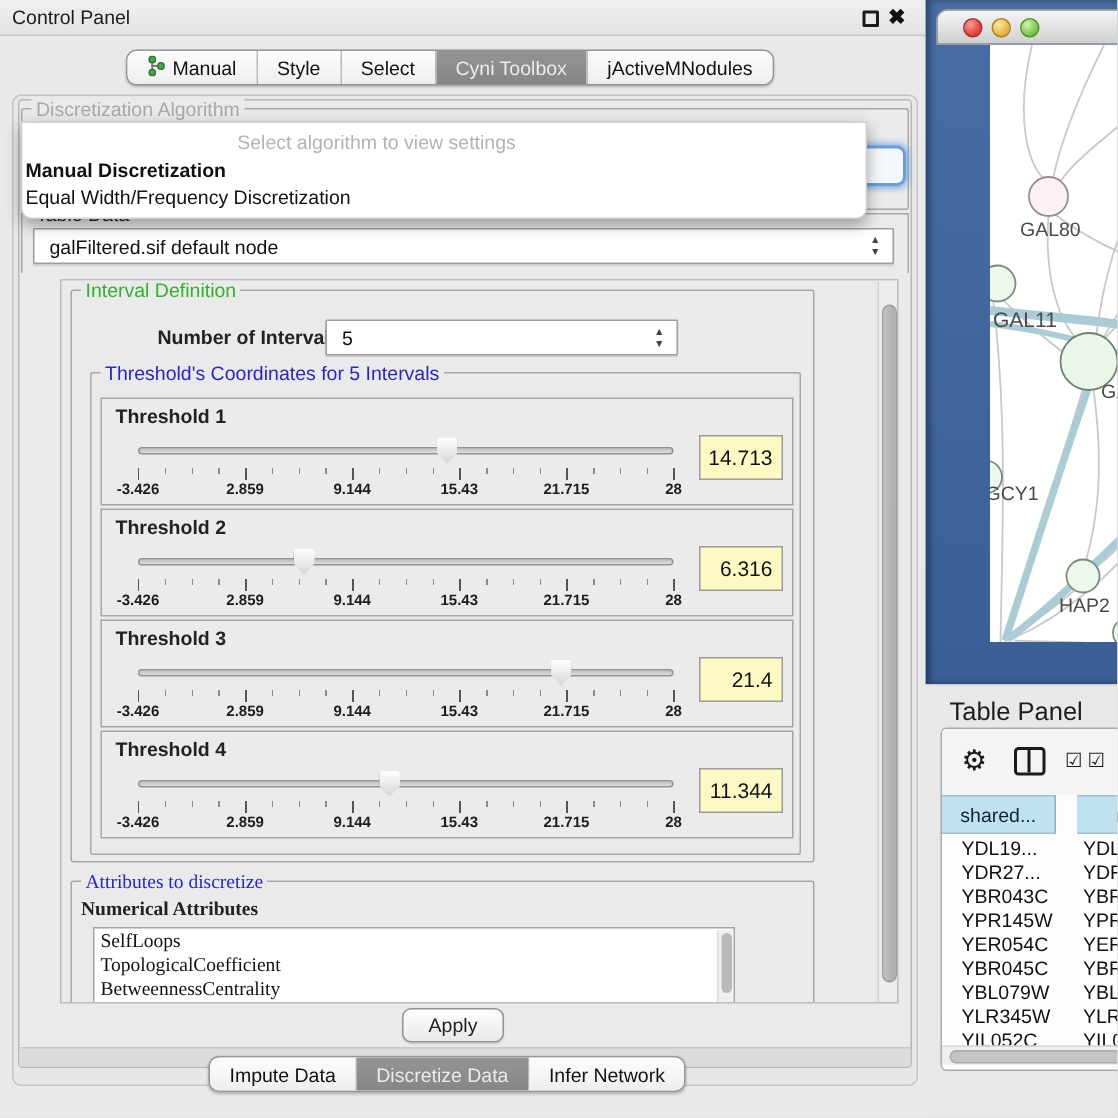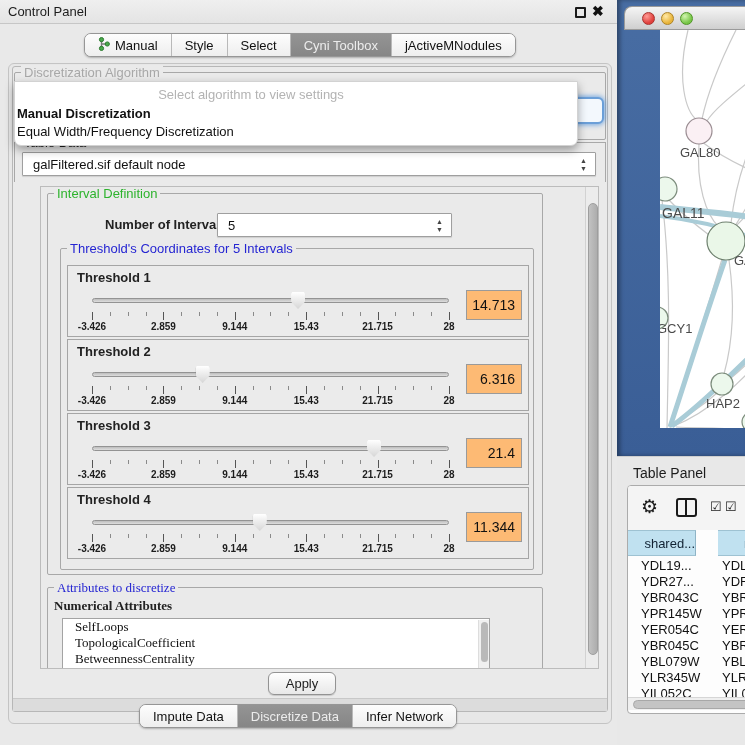--- a/index.html
+++ b/index.html
@@ -77,47 +77,47 @@
                   background:linear-gradient(#ffffff,#d6d6d6);
                   clip-path:polygon(8% 0, 92% 0, 100% 12%, 100% 58%, 50% 100%, 0 58%, 0 12%);
                   filter:drop-shadow(0 0 1px #777); }
   .ticks-major { position:absolute; left:24px; top:46px; width:359px; height:8px;
                  background:repeating-linear-gradient(to right,#555 0 1px, transparent 1px 71.4px); }
   .ticks-minor { position:absolute; left:24px; top:46px; width:359px; height:4px;
                  background:repeating-linear-gradient(to right,#8a8a8a 0 1px, transparent 1px 17.85px); }
   .tick-labels { position:absolute; left:24px; top:55px; width:357px; height:12px; }
   .tick-labels span { position:absolute; transform:translateX(-50%); font-size:10px; font-weight:bold; color:#1d1d1d; white-space:nowrap; }
   .threshold-value { position:absolute; left:398px; top:24px; width:56px; height:30px; border:1px solid #9a9a9a;
-                     background:#fdba74; font-family:"Liberation Sans",sans-serif; font-size:14px; text-align:right; padding-right:6px; color:#111; }
+                     background:#fef9c3; font-family:"Liberation Sans",sans-serif; font-size:14px; text-align:right; padding-right:6px; color:#111; }
 
   #attributes-group { left:6px; top:400px; width:496px; height:100px; background:#eaeaea;font-family:Liberation Serif, serif; }
   #numattr-label { left:6px; top:10px; font-weight:bold; }
   #attr-list { left:14px; top:30px; width:428px; height:56px; background:#fff; border:1px solid #a3a3a3; overflow:hidden; }
-  .attr-item { padding-left:12px; line-height:16px; font-size:13px; color:#111; white-space:nowrap; }
+  .attr-item { padding-left:4px; line-height:16px; font-size:13px; color:#111; white-space:nowrap; }
   #attr-scroll { position:absolute; left:415px; top:1px; width:11px; height:54px; background:#f0f0f0; border-left:1px solid #ddd; }
   #attr-thumb { position:absolute; left:2px; top:2px; width:7px; height:40px; border-radius:4px; background:#b9b9b9; }
 
   #apply-btn { left:268px; top:672px; width:68px; height:23px; border:1px solid #939393; border-radius:6px;
                background:linear-gradient(#fefefe,#e8e8e8); font-size:13px; text-align:center; line-height:21px;
                box-shadow:0 1px 1px rgba(0,0,0,.15); }
 
   
   #net-frame { left:617px; top:0; width:128px; height:456px; background:linear-gradient(#486da3,#3a5e96);
                box-shadow:inset 3px 0 4px rgba(0,0,0,.35); }
   #net-titlebar { left:624px; top:6px; width:121px; height:24px; background:linear-gradient(#f5f5f5,#cfcfcf);
                   border:1px solid #9a9a9a; border-radius:8px 0 0 0; border-right:none; }
   .light { position:absolute; top:5px; width:13px; height:13px; border-radius:50%; }
   #light-red { left:17px; background:radial-gradient(circle at 35% 30%, #ff9c96, #e0403c 65%); border:1px solid #a8332f; }
   #light-yellow { left:36px; background:radial-gradient(circle at 35% 30%, #ffe9a8, #e8b43a 65%); border:1px solid #ad8325; }
   #light-green { left:55px; background:radial-gradient(circle at 35% 30%, #d2f5b0, #77c647 65%); border:1px solid #4f9427; }
   #net-canvas { left:660px; top:30px; width:121px; height:398px; background:#fff; overflow:hidden; }
 
   
   #table-panel-area { left:617px; top:456px; width:128px; height:289px; background:#e8e8e8; border-top:1px solid #cfcfcf; }
-  #table-panel-title { left:16px; top:8px; font-size:14px; color:#1c1c1c; }
+  #table-panel-title { left:16px; top:8px; font-size:17px; color:#1c1c1c; }
   #table-box { left:10px; top:28px; width:130px; height:229px; background:#fdfdfd; border:1px solid #ababab; border-radius:4px 0 0 4px; overflow:hidden; }
   #table-toolbar { position:absolute; left:0; top:0; width:130px; height:44px; background:#f4f4f4; }
   .gear { position:absolute; left:13px; top:9px; font-size:19px; color:#1a1a1a; }
   .split-icon { position:absolute; left:48px; top:12px; width:21px; height:19px; border:2px solid #1a1a1a; border-radius:3px; }
   .split-icon::after { content:""; position:absolute; left:7px; top:0; width:2px; height:15px; background:#1a1a1a; }
   .cb-icon { position:absolute; top:13px; font-size:13px; color:#1a1a1a; }
   #table-header { position:absolute; left:0; top:44px; width:130px; height:26px; }
   .th-cell { position:absolute; top:0; height:26px; background:#c0e1f0; border-right:1px solid #8fb4c6; border-top:1px solid #9ec2d2; border-bottom:1px solid #9ec2d2;
              font-size:13px; color:#123; text-align:center; line-height:25px; }
   .tbl-row { position:absolute; left:0; width:130px; height:16px; font-size:13px; color:#111; }
@@ -380,21 +380,21 @@
     <div id="table-panel-title" class="abs">Table Panel</div>
 
     <div id="table-box" class="abs">
       <div id="table-toolbar">
         <span class="gear">⚙</span>
         <span class="split-icon"></span>
         <span class="cb-icon" style="left:82px;">☑</span>
         <span class="cb-icon" style="left:97px;">☑</span>
       </div>
       <div id="table-header">
-        <div class="th-cell" style="left:0; width:68px;text-align:right;">shared...</div>
+        <div class="th-cell" style="left:0; width:76px;">shared...</div>
         <div class="th-cell" style="left:90px; width:60px;">n</div>
       </div>
 
       <div class="tbl-row" style="top:72px;">
           <span class="td-c1">YDL19...</span>
           <span class="td-c2">YDL1</span>
         </div>
       <div class="tbl-row" style="top:88px;">
           <span class="td-c1">YDR27...</span>
           <span class="td-c2">YDR2</span>

